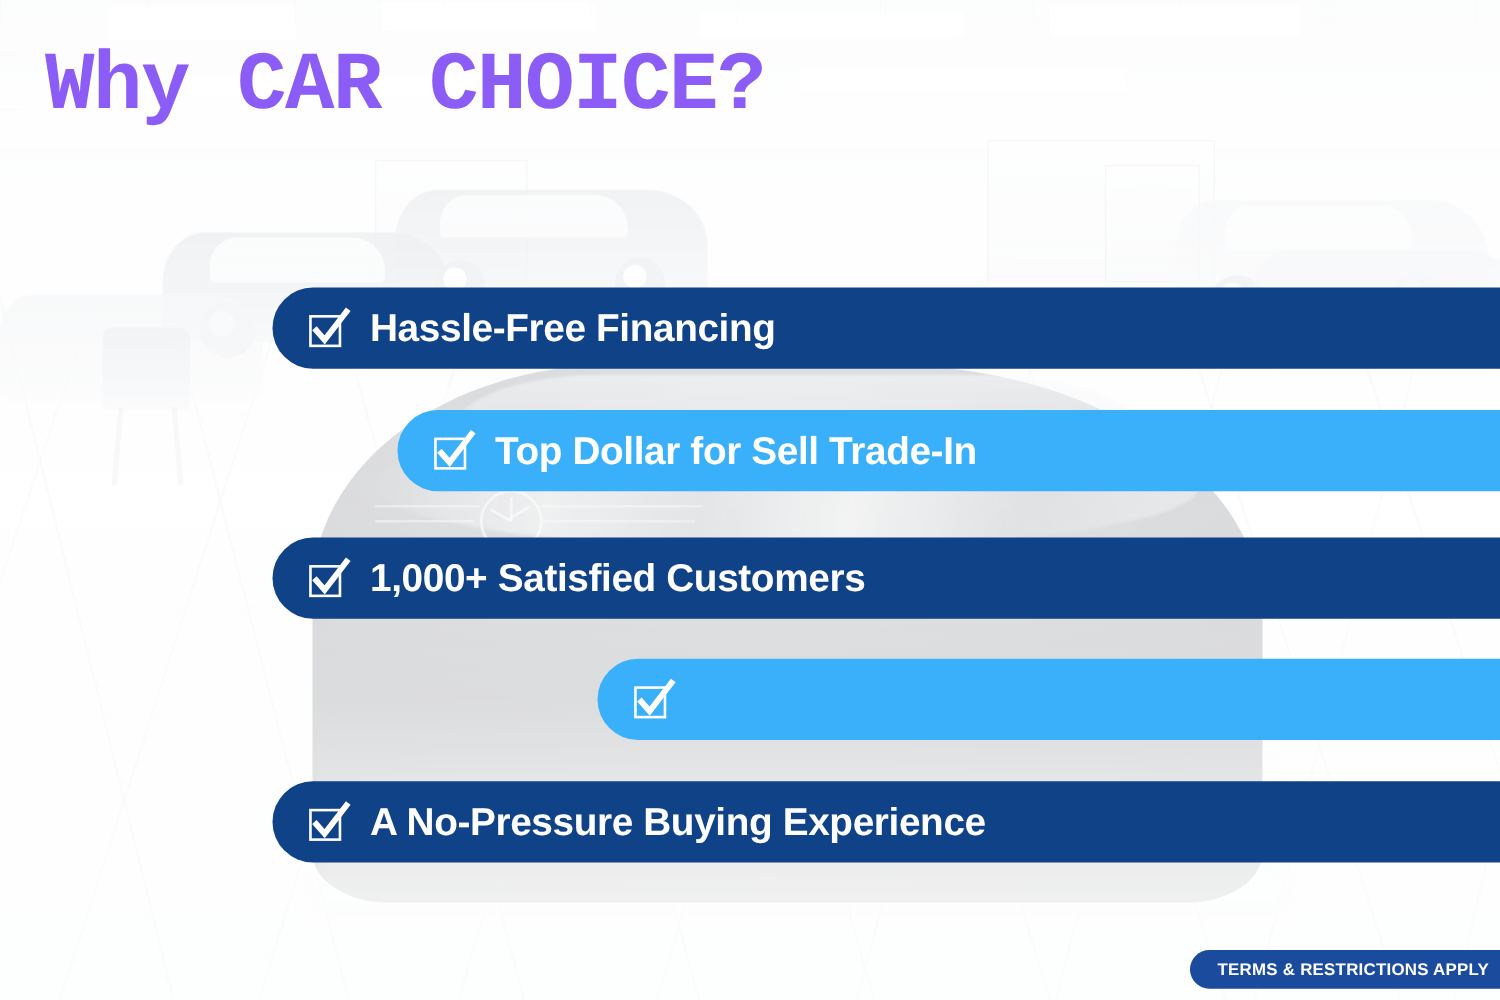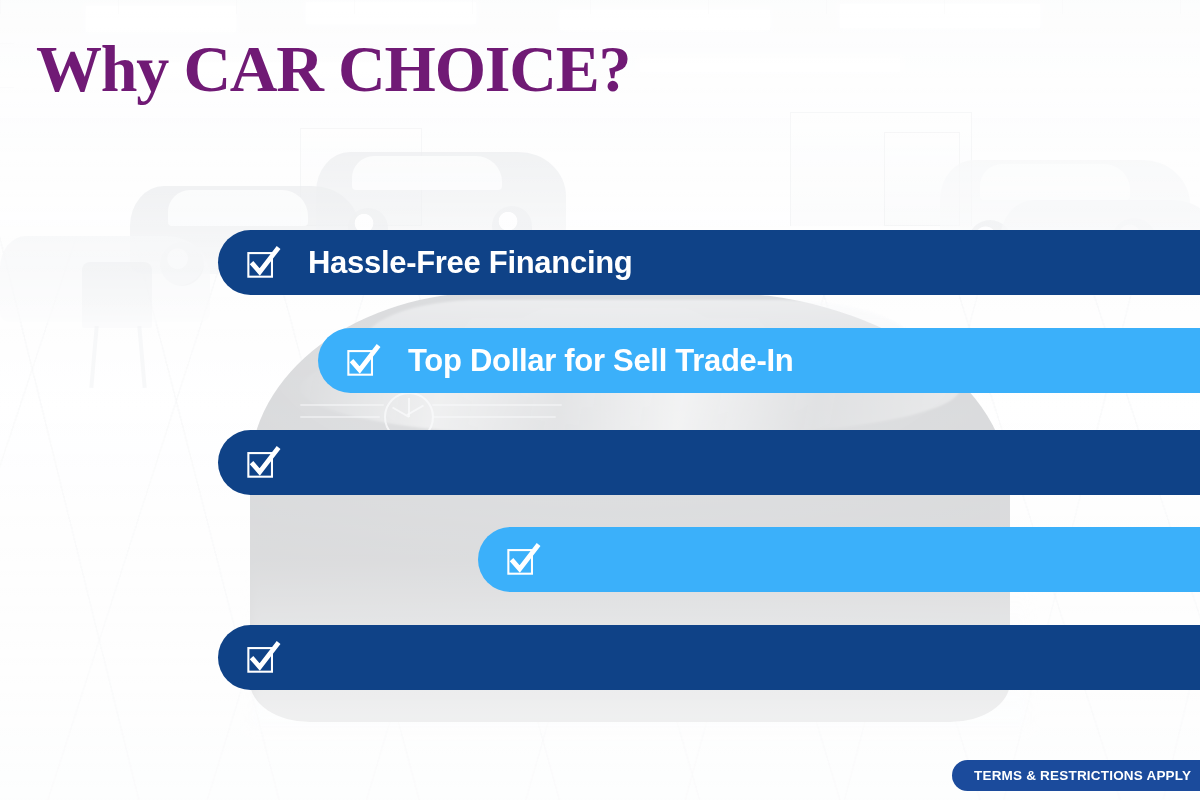--- a/index.html
+++ b/index.html
@@ -181,26 +181,26 @@
   .content {
     position: absolute;
     inset: 0;
   }
 
   .headline {
     position: absolute;
     left: 36px;
     top: 34px;
     margin: 0;
-    font-family: Liberation Serif, serif;
+    font-family: Liberation Mono, monospace;
     font-size: 66px;
     line-height: 1.05;
     font-weight: 700;
     letter-spacing: -1.2px;
-    color: #701a75;
+    color: #8b5cf6;
     white-space: nowrap;
     text-shadow: 0 1px 0 rgba(255,255,255,.45);
   }
 
   .bar {
     position: absolute;
     display: flex;
     align-items: center;
     height: 65px;
     padding-left: 28px;
@@ -208,21 +208,21 @@
     box-sizing: border-box;
     color: #ffffff;
     white-space: nowrap;
   }
   .bar-label {
     font-family: "Liberation Sans", sans-serif;
     font-size: 31px;
     font-weight: 700;
     letter-spacing: -.3px;
     line-height: 1;
-    margin-left: 28px;
+    margin-left: 16px;
   }
 
   .check-icon {
     display: block;
     width: 34px;
     height: 34px;
     flex: 0 0 auto;
     overflow: visible;
   }
 
@@ -323,34 +323,36 @@
         <path d="M7.5 19.5 L14.5 27.5 L33 3.5" fill="none" stroke="#ffffff" stroke-width="5" stroke-linecap="square" stroke-linejoin="miter"></path>
       </svg>
       <span class="bar-label">Top Dollar for Sell Trade-In</span>
     </div>
 
     <div class="bar" style="left:218px; top:430px; width:1100px; background:#0f4287;">
       <svg class="check-icon" viewBox="0 0 36 36">
         <rect x="2.5" y="7.5" width="25" height="25" fill="none" stroke="#ffffff" stroke-width="2.2"></rect>
         <path d="M7.5 19.5 L14.5 27.5 L33 3.5" fill="none" stroke="#ffffff" stroke-width="5" stroke-linecap="square" stroke-linejoin="miter"></path>
       </svg>
+      <span class="bar-label">1,000+ Satisfied Customers</span>
     </div>
 
     <div class="bar" style="left:478px; top:527px; width:840px; background:#3bb0fa;">
       <svg class="check-icon" viewBox="0 0 36 36">
         <rect x="2.5" y="7.5" width="25" height="25" fill="none" stroke="#ffffff" stroke-width="2.2"></rect>
         <path d="M7.5 19.5 L14.5 27.5 L33 3.5" fill="none" stroke="#ffffff" stroke-width="5" stroke-linecap="square" stroke-linejoin="miter"></path>
       </svg>
     </div>
 
     <div class="bar" style="left:218px; top:625px; width:1100px; background:#0f4287;">
       <svg class="check-icon" viewBox="0 0 36 36">
         <rect x="2.5" y="7.5" width="25" height="25" fill="none" stroke="#ffffff" stroke-width="2.2"></rect>
         <path d="M7.5 19.5 L14.5 27.5 L33 3.5" fill="none" stroke="#ffffff" stroke-width="5" stroke-linecap="square" stroke-linejoin="miter"></path>
       </svg>
+      <span class="bar-label">A No-Pressure Buying Experience</span>
     </div>
 
     <div class="badge" style="left:952px; top:760px; width:300px; background:#1b4b9c;">
       <span>TERMS &amp; RESTRICTIONS APPLY</span>
     </div>
 
   </div>
 </div>
 
 </body></html>

